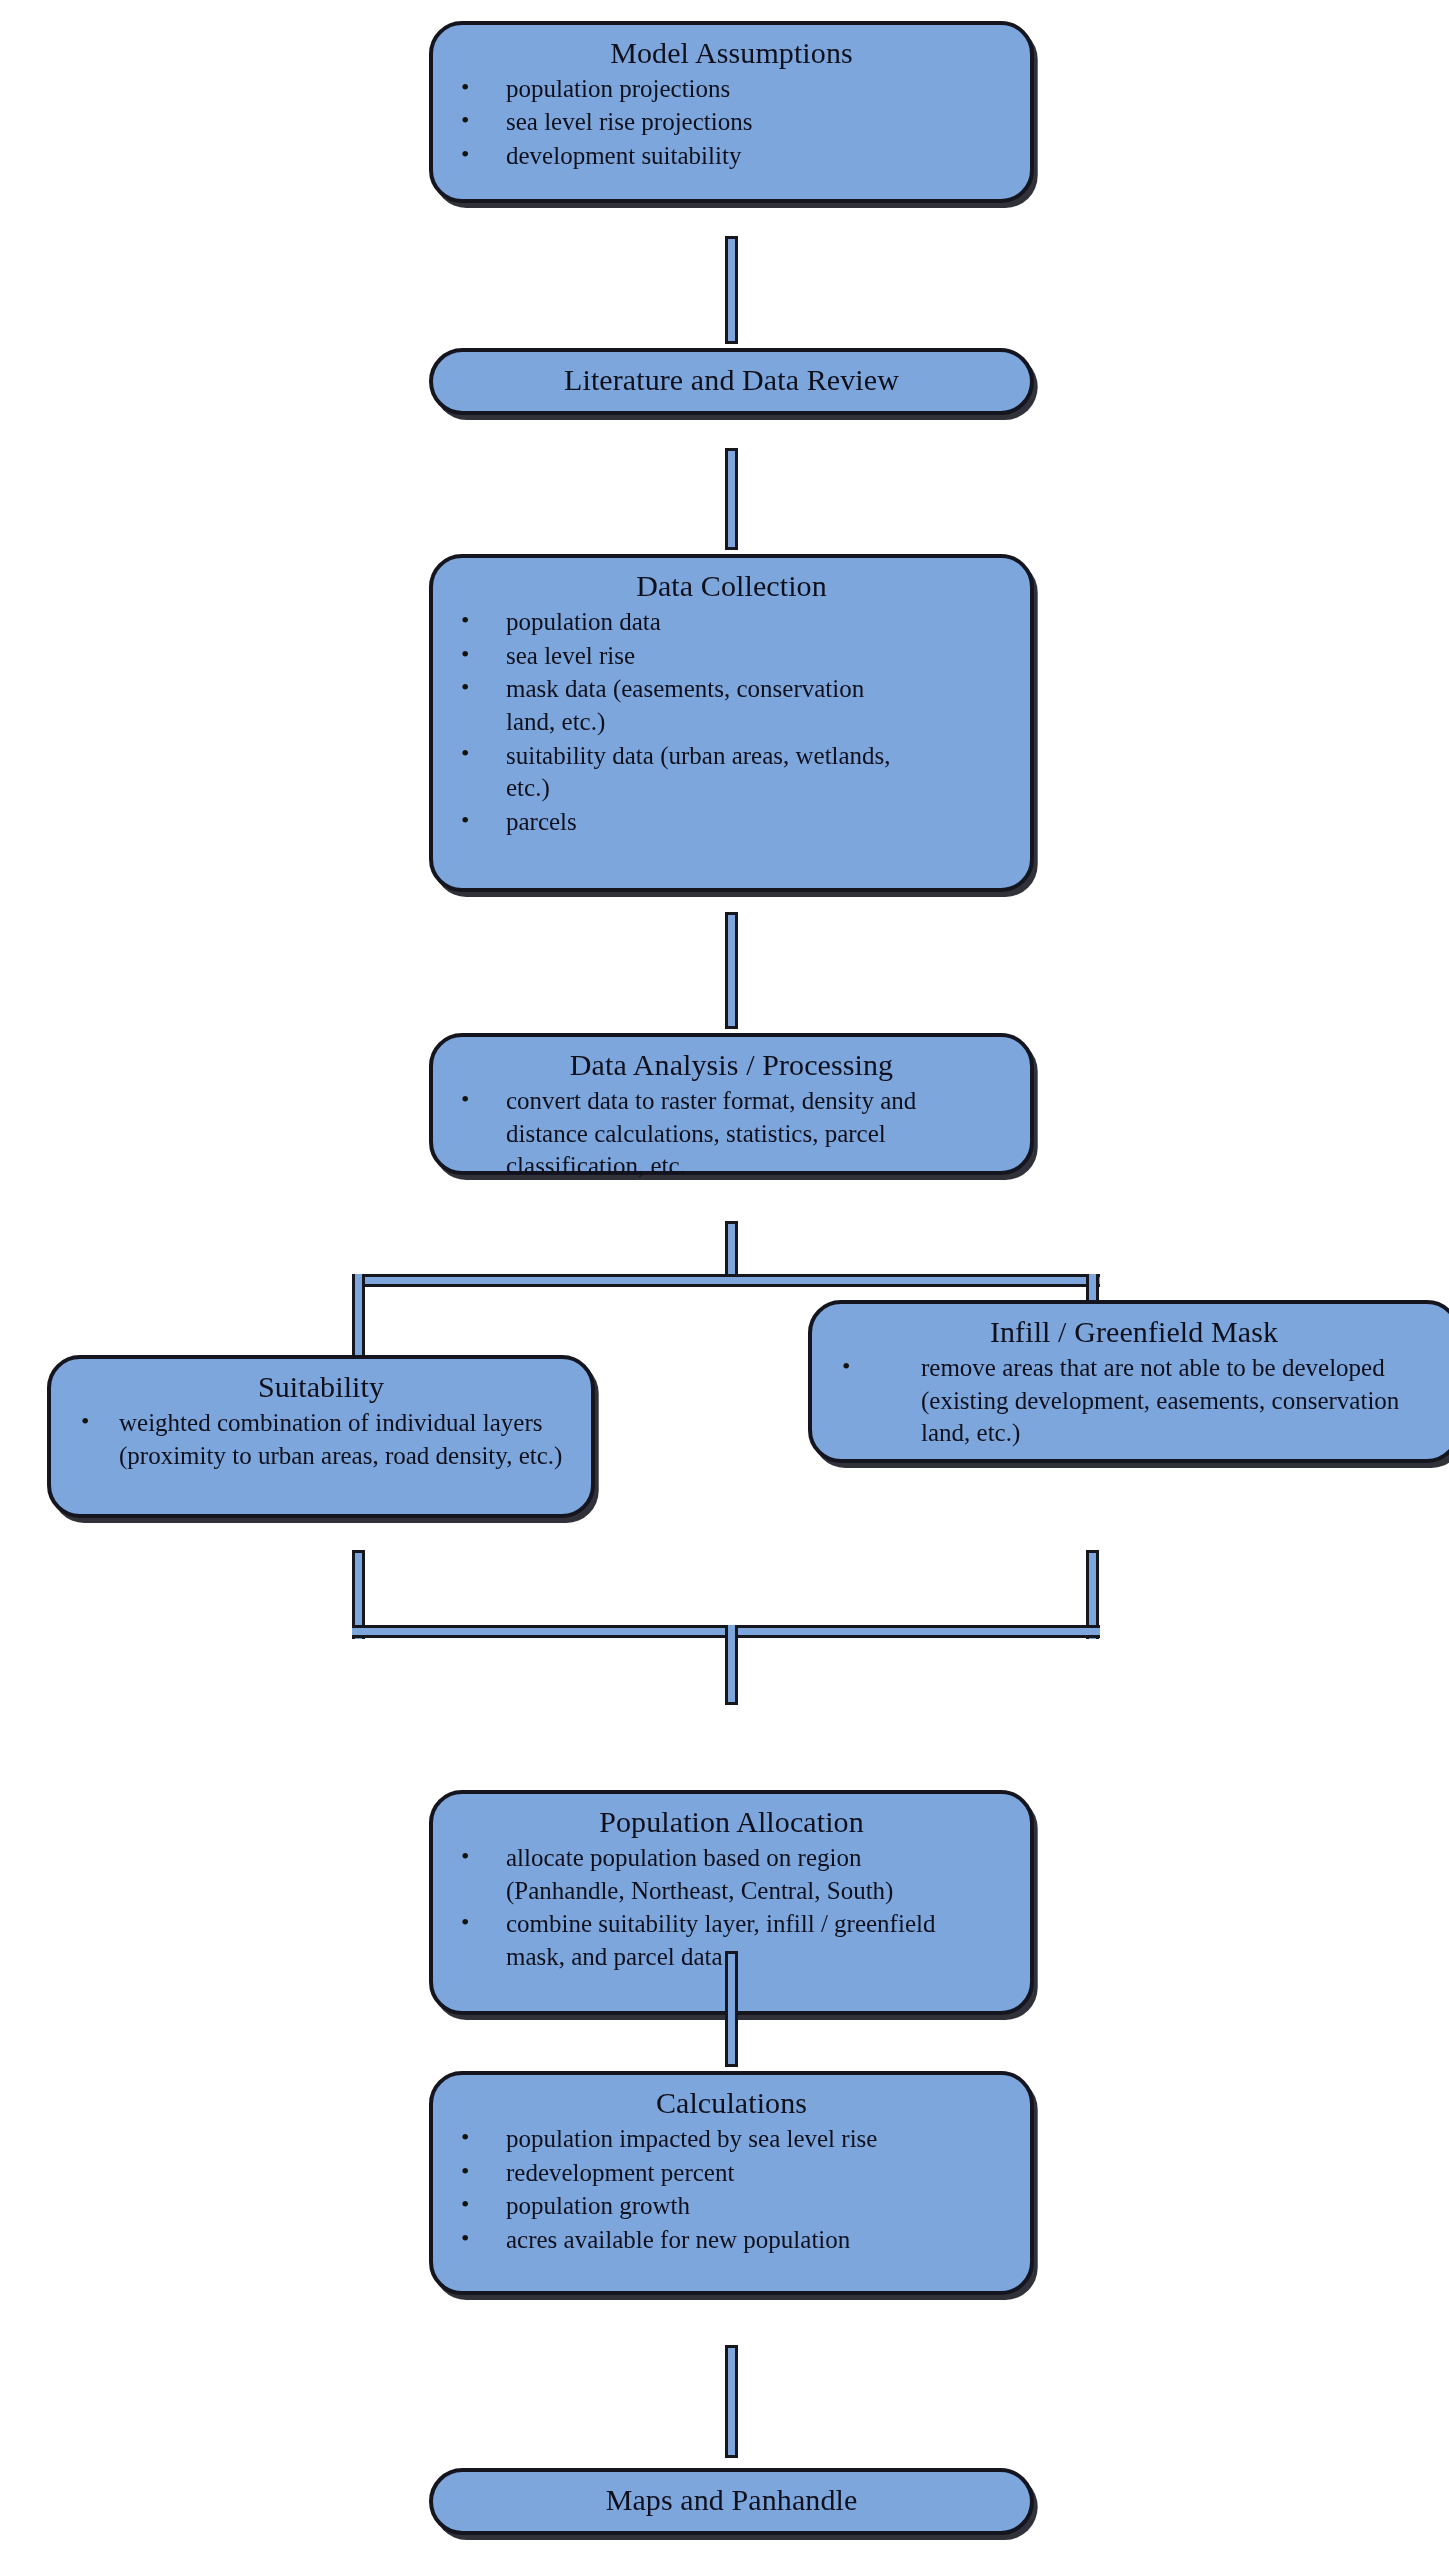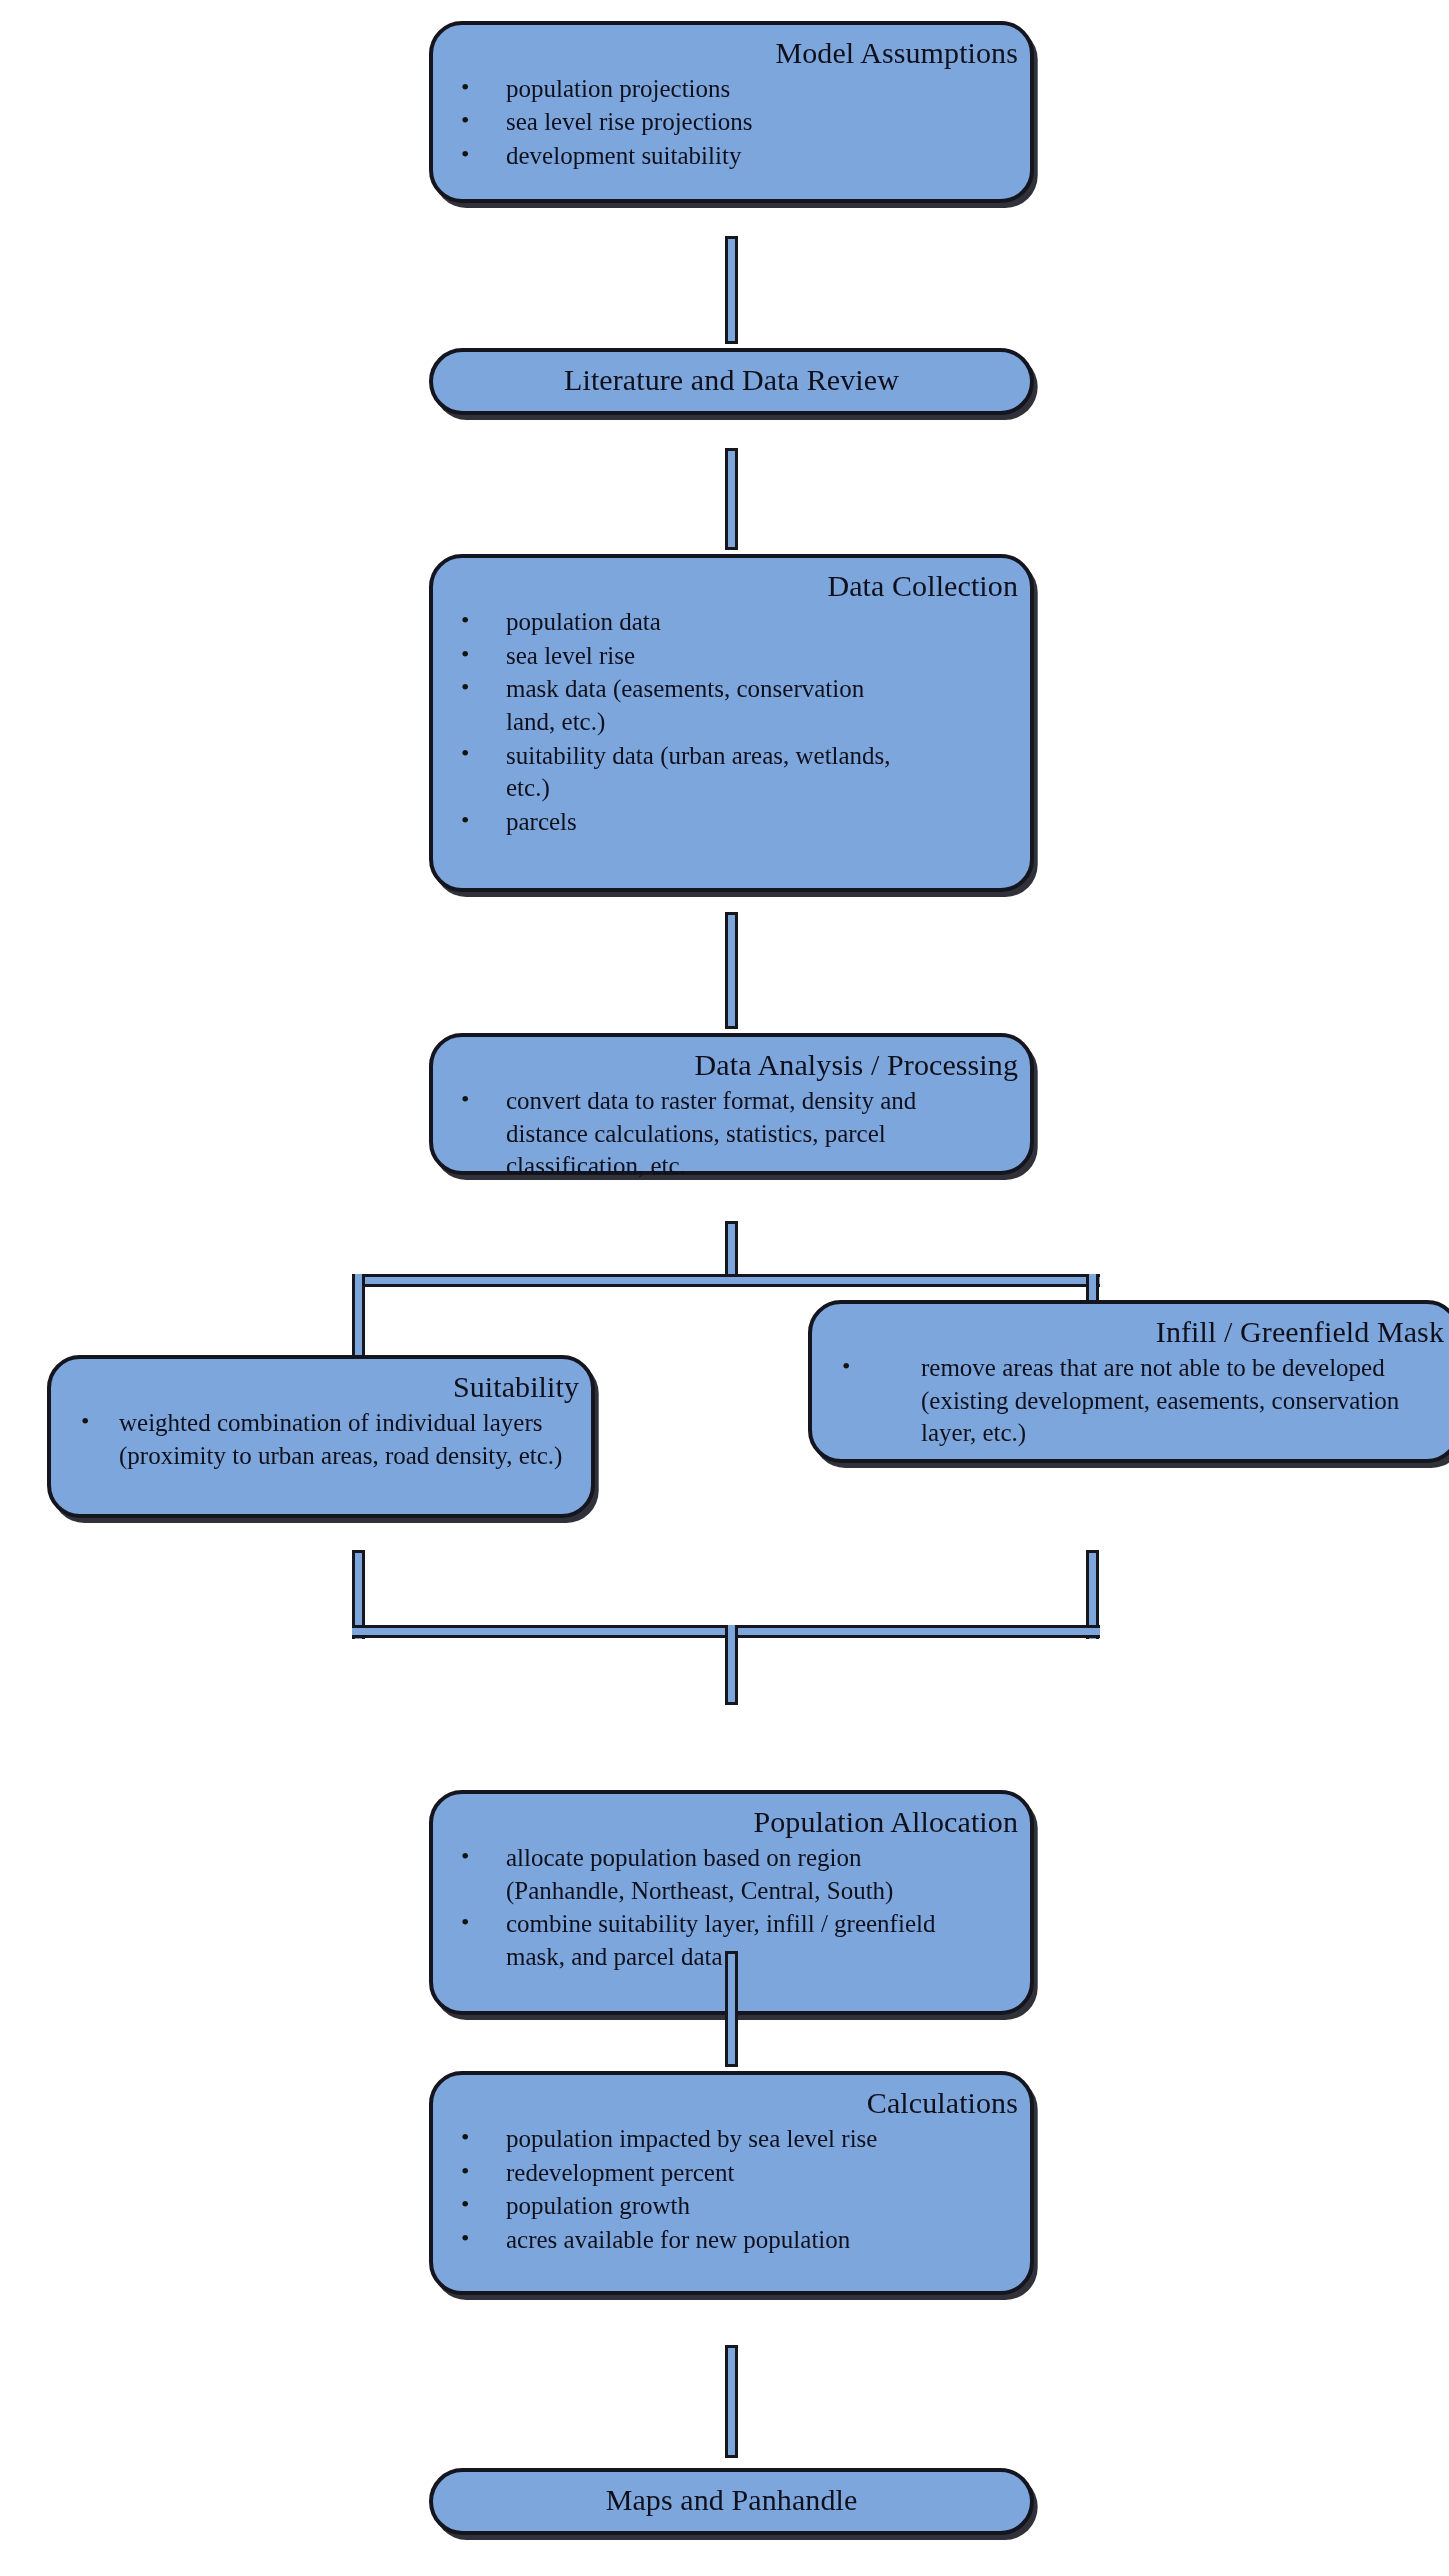--- a/index.html
+++ b/index.html
@@ -30,21 +30,21 @@
     color: #10101c;
   }
   .node.pill {
     border-radius: 608px;
     display: flex;
     align-items: center;
     justify-content: center;
   }
 
   .node-title {
-    text-align: right;
+    text-align: center;
     font-size: 30px;
     line-height: 1.08;
     letter-spacing: 0.1px;
     white-space: nowrap;
     margin: 3.6px 0 3.6px 0;
   }
   .node.pill .node-title {
     margin: 0;
     font-size: 30px;
   }
@@ -146,21 +146,21 @@
   <div class="node" style="left:47px; top:1355px; width:548px; height:163px;">
     <div class="node-title">Suitability</div>
     <ul class="bullets tight">
       <li style="max-width:487px;">weighted combination of individual layers (proximity to urban areas, road density, etc.)</li>
     </ul>
   </div>
 
   <div class="node" style="left:808px; top:1300px; width:652px; height:163px;">
     <div class="node-title">Infill / Greenfield Mask</div>
     <ul class="bullets tight">
-      <li style="max-width:517px; padding-left:97px;">remove areas that are not able to be developed (existing development, easements, conservation layer, etc.)</li>
+      <li style="max-width:517px; padding-left:97px;">remove areas that are not able to be developed (existing development, easements, conservation land, etc.)</li>
     </ul>
   </div>
 
   <div class="conn-v" style="left:352px; top:1550px; height:89px; border-top:3.6px solid #16161f;"></div>
   <div class="conn-v" style="left:1086px; top:1550px; height:89px; border-top:3.6px solid #16161f;"></div>
   <div class="conn-h" style="left:352px; top:1625px; width:748px;"></div>
   <div class="conn-v" style="left:725px; top:1625px; height:80px; border-bottom:3.6px solid #16161f;"></div>
 
   <div class="node" style="left:429px; top:1790px; width:605px; height:225px;">
     <div class="node-title">Population Allocation</div>

